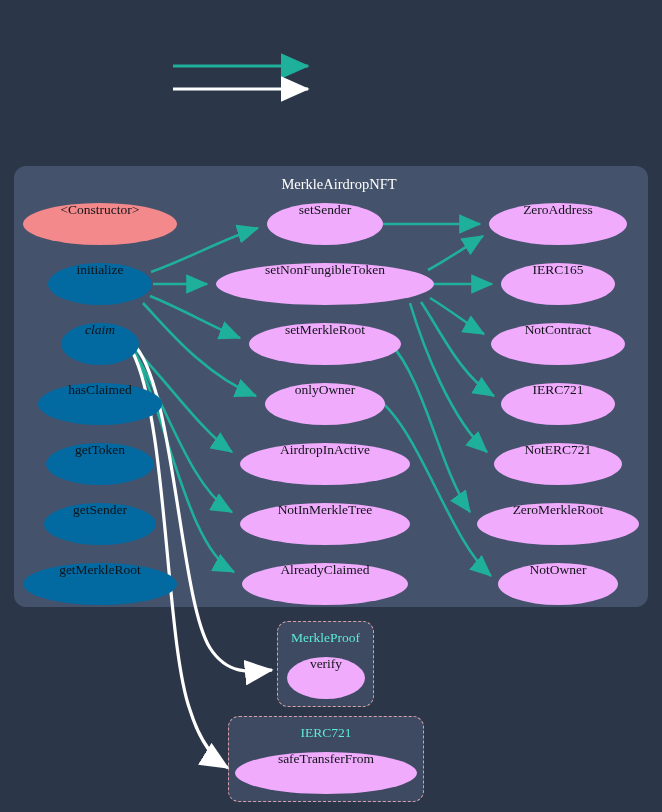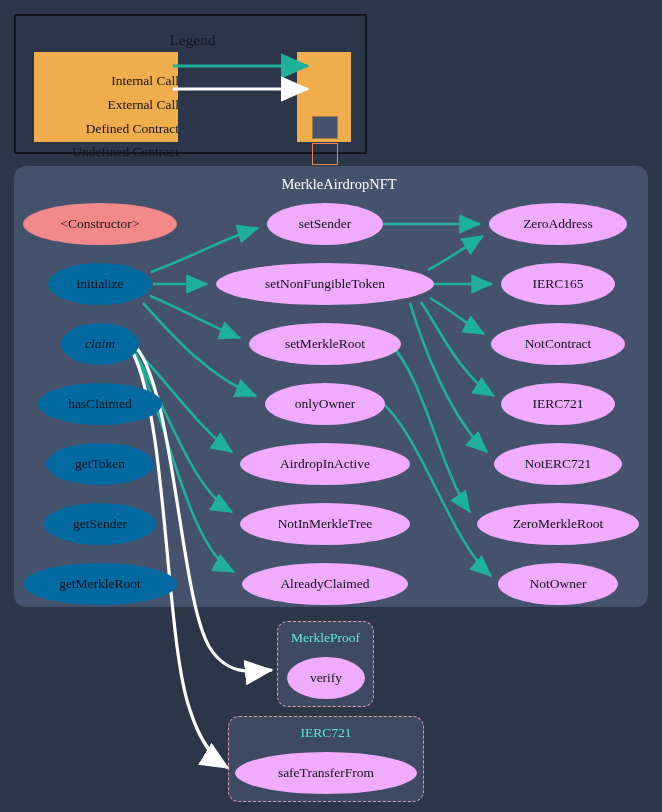--- a/index.html
+++ b/index.html
@@ -61,51 +61,38 @@
   }
   .cluster-sub .cluster-subtitle{
     position:absolute;left:0;top:8px;width:100%;text-align:center;
     color:#5eead4;font-size:13.5px;
   }
   #cluster-merkleproof{left:277px;top:621px;width:97px;height:86px;}
   #cluster-ierc721{left:228px;top:716px;width:196px;height:86px;}
 
   
   .node{
-    position:absolute;display:flex;align-items:center;justify-content:center;
+    position:absolute;display:flex;justify-content:center;
     border-radius:50%;box-sizing:border-box;
     font-size:13.5px;color:#101318;text-align:center;line-height:1.05;
     white-space:nowrap;
   }
   .node.pink{background:#0369a1;}
   .node.ctor{background:#f4898c;}
   .node.orange{background:#f0abfc;}
 
   
   svg.edges{position:absolute;left:0;top:0;width:662px;height:812px;
     pointer-events:none;overflow:visible;}
 </style>
 </head>
 <body>
 
 <div id="root">
 
-  <div class="legend-box">
-    <div class="legend-title">Legend</div>
-    <div class="legend-left-panel"></div>
-    <div class="legend-right-panel"></div>
-
-    <div class="legend-label ll-1">Internal Call</div>
-    <div class="legend-label ll-2">External Call</div>
-    <div class="legend-label ll-3">Defined Contract</div>
-    <div class="legend-label ll-4">Undefined Contract</div>
-
-    <div class="legend-swatch-defined"></div>
-    <div class="legend-swatch-undefined"></div>
-  </div>
 
   <svg class="edges">
     <defs>
       <marker id="lg-teal" markerWidth="9" markerHeight="8" refX="8.5" refY="4" orient="auto">
         <path d="M0,0 L9,4 L0,8 Z" fill="#1fb09b"></path>
       </marker>
       <marker id="lg-white" markerWidth="9" markerHeight="8" refX="8.5" refY="4" orient="auto">
         <path d="M0,0 L9,4 L0,8 Z" fill="#ffffff"></path>
       </marker>
       <marker id="ar-teal" markerWidth="8.5" markerHeight="7.5" refX="8" refY="3.75" orient="auto">

